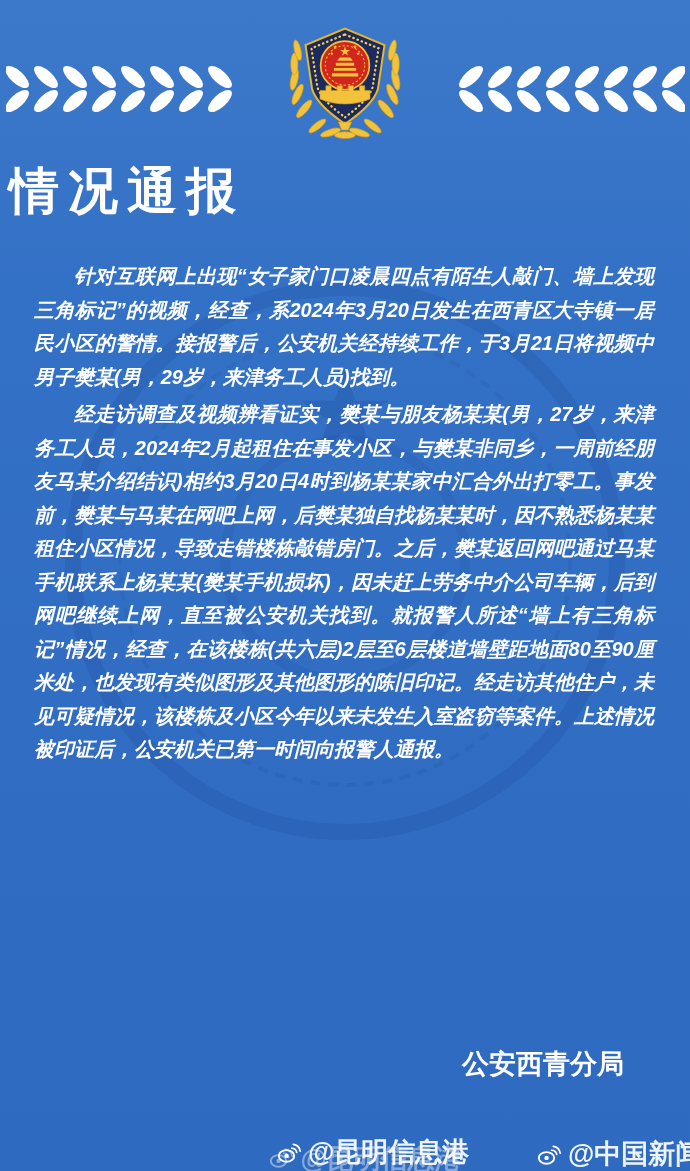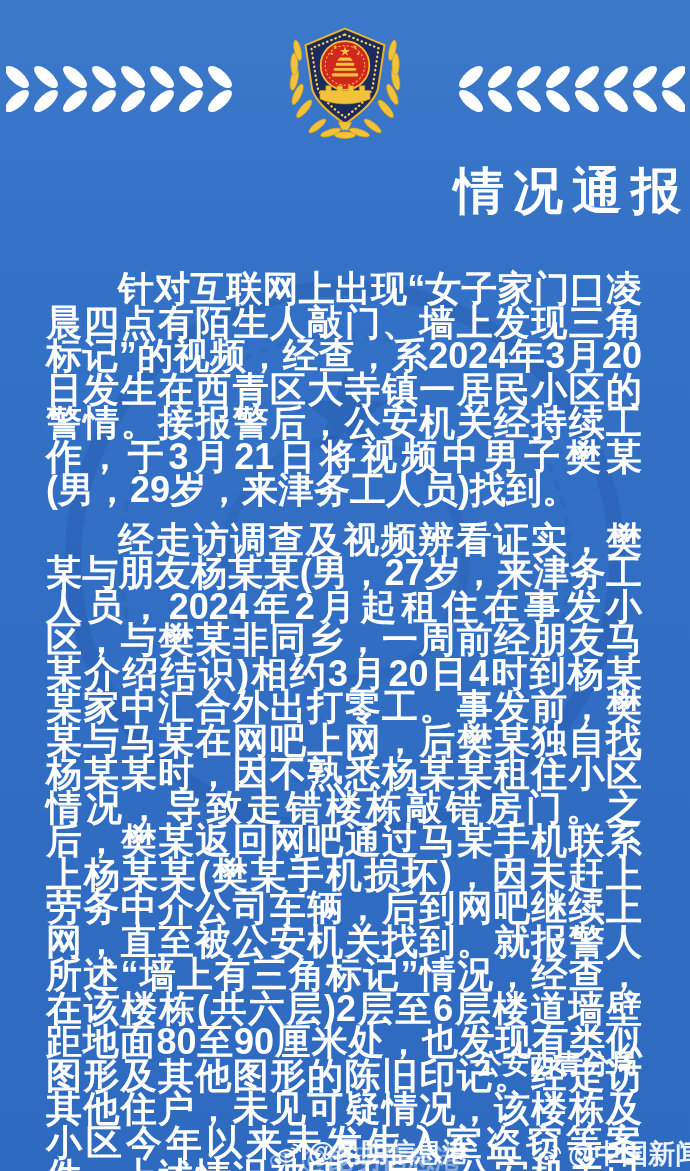--- a/index.html
+++ b/index.html
@@ -9,32 +9,32 @@
     font-family:"Liberation Sans", sans-serif; color:#ffffff;
   }
   
   .bg-watermark { position:absolute; inset:0; pointer-events:none; }
   
   .chevrons { position:absolute; top:64px; }
   .chevrons.left { left:6px; }
   .chevrons.right { right:5px; }
   .badge-wrap { position:absolute; left:279px; top:22px; }
   .notice-title {
-    position:absolute; top:158px; left:0; width:100%; text-align:right;
+    position:absolute; top:158px; left:0; width:100%; text-align:left;
     font-family:"DejaVu Serif","Liberation Serif",serif;
     font-size:50px; font-weight:bold; letter-spacing:9px; text-indent:9px;
   }
   
   .body-text { position:absolute; top:256px; left:30px; width:628px; }
   .body-text p {
-    margin:16px; font-size:36px; line-height:33.5px; font-weight:bold;
-    text-align:justify; text-indent:2em; letter-spacing:0px;
+    margin:4px; font-size:20px; line-height:33.5px; font-weight:bold;
+    text-align:justify; text-indent:2em; letter-spacing:0px;font-style:italic;
   }
   
-  .signature { position:absolute; top:1046px; right:36px; text-align:center;
+  .signature { position:absolute; top:1046px; right:49px; text-align:center;
                font-size:27px; font-weight:bold; line-height:37px; }
   .signature .agency { padding-right:17px; }
   
   .wm { position:absolute; display:flex; align-items:center; gap:7px;
         font-size:27px; font-weight:bold; color:rgba(255,255,255,0.92); white-space:nowrap; }
   .wm-left  { left:278px; top:1134px; }
   .wm-right { left:538px; top:1136px; }
   .wm-ghost { position:absolute; left:-8px; top:7px; opacity:0.45; filter:blur(0.4px); }
   .wm-main  { position:relative; display:flex; align-items:center; gap:7px; }
 </style>

